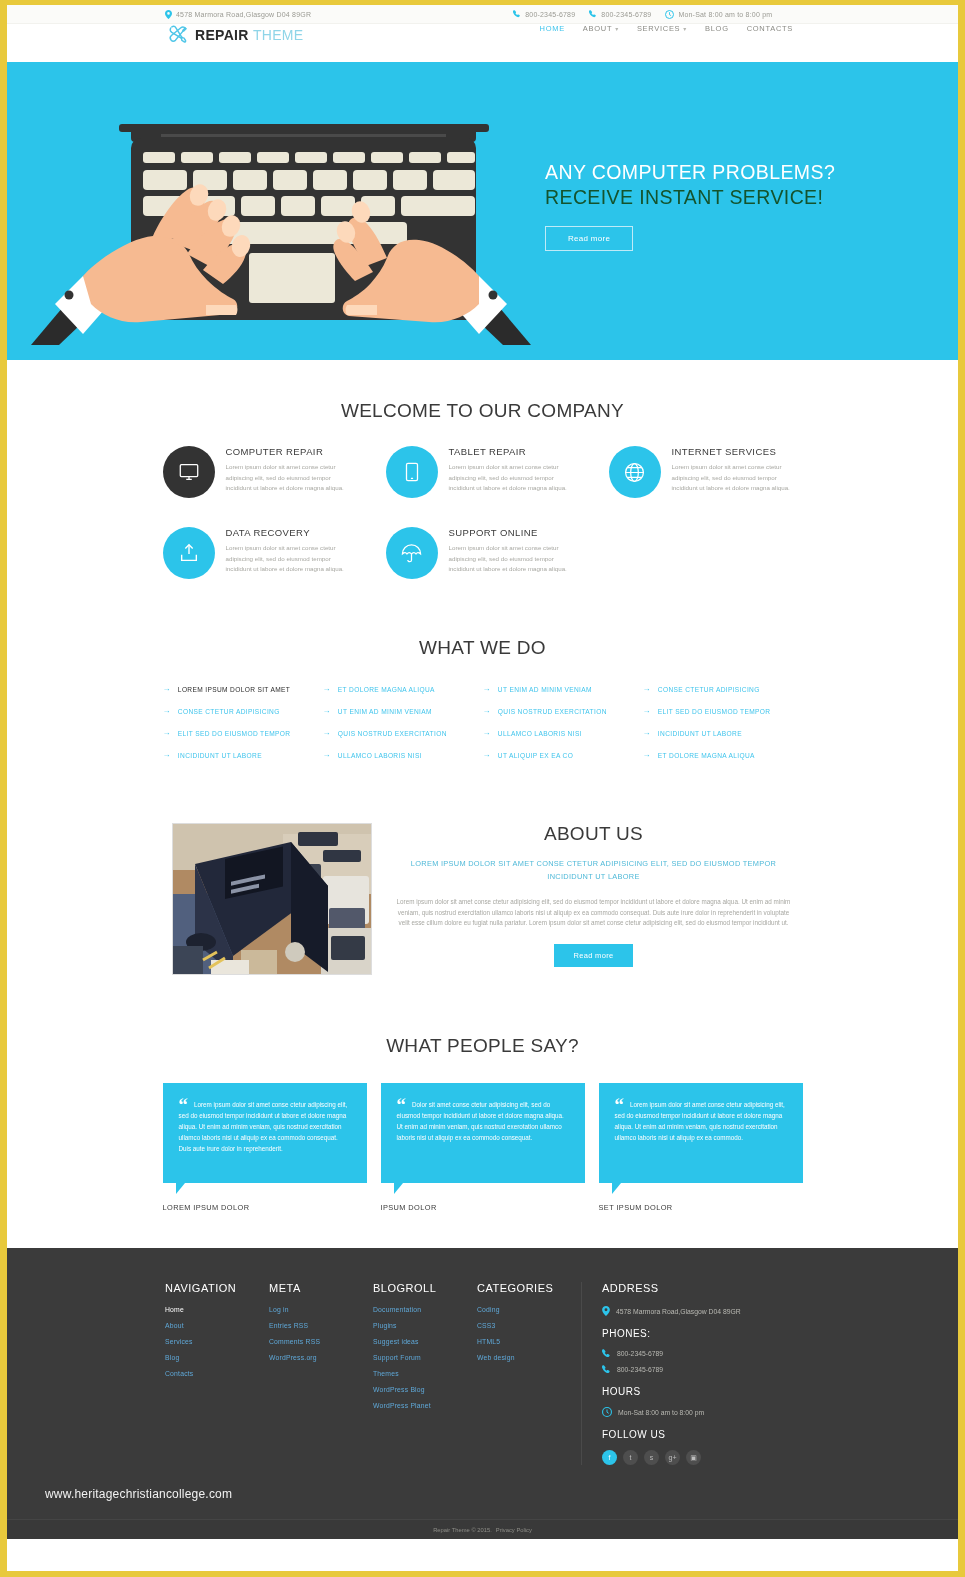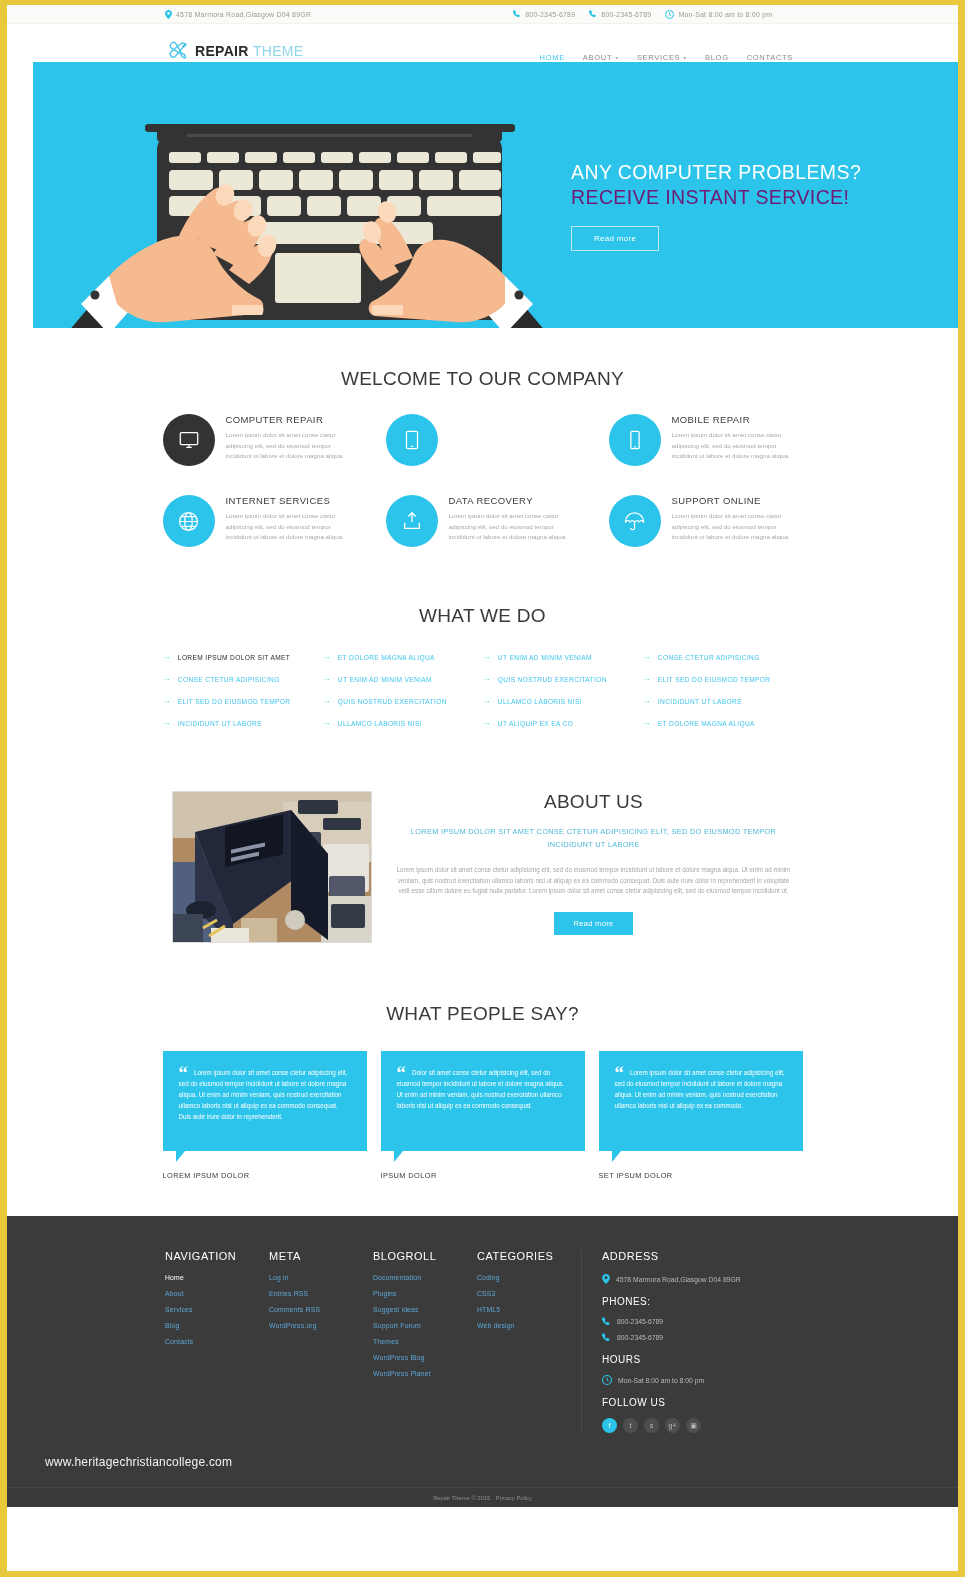--- a/index.html
+++ b/index.html
@@ -24,44 +24,44 @@
     display: flex; align-items: center;
     font-size: 7px; color: #9a9a93; letter-spacing: .2px;
     border-bottom: 1px solid #f2f2ee;
   }
   .tb-left { margin-left: 158px; display: flex; align-items: center; gap: 4px; }
   .tb-right { margin-left: 202px; display: flex; align-items: center; gap: 14px; }
   .tb-item { display: flex; align-items: center; gap: 4px; }
   .ic { display: inline-block; line-height: 0; }
   
   .header {
-    height: 38px; background: #fff; display: flex; align-items: flex-end;
+    height: 38px; background: #fff; display: flex; align-items: flex-start;
   }
   .logo { margin-left: 160px; display: flex; align-items: center; gap: 6px; }
   .logo-text { font-size: 14px; font-weight: bold; letter-spacing: .3px; }
   .logo-repair { color: #2b2b2b; }
   .logo-theme { color: #8fd5e8; font-weight: normal; }
   .nav { margin-left: auto; margin-right: 165px; display: flex; align-items: center; gap: 18px; }
   .nav-item {
     font-size: 7.5px; color: #8b8b85; letter-spacing: .7px;
     display: flex; align-items: center; gap: 3px; cursor: pointer;
   }
   .nav-item.active { color: #3fc4ec; }
   .caret { font-size: 6px; color: #b6b6b0; }
   
   .hero {
-    position: relative; height: 266px; background: #2cc4ea; overflow: hidden; margin-left: 26px;
+    position: relative; height: 298px; background: #2cc4ea; overflow: hidden;
   }
   .kb-wrap { position: absolute; left: 14px; top: 28px; width: 520px; height: 255px; }
   .hero-copy { position: absolute; left: 538px; top: 98px; }
   .hero-t1, .hero-t2 {
     color: #fff; font-size: 19.5px; font-weight: 300; letter-spacing: .4px;
     line-height: 25px; font-family: "Liberation Sans", sans-serif;
   }
-  .hero-t2 { color: #701a75; }
+  .hero-t2 { color: #14532d; }
   .btn-outline {
     margin-top: 16px; display: inline-block;
     border: 1px solid #bfeaf7; color: #fff; background: transparent;
     font-size: 8px; padding: 7px 22px; letter-spacing: .3px; cursor: pointer;
   }
   
   .section-title {
     text-align: center; font-size: 19px; color: #3a3a3a; font-weight: normal;
     letter-spacing: .3px;
   }
@@ -335,34 +335,26 @@
           </div>
       </div>
 
       <div class="srv">
         <div class="srv-circle">
           <svg width="22" height="22" viewBox="0 0 24 24" fill="none" stroke="#fff" stroke-width="1.4">
               <rect x="6" y="2.5" width="12" height="19" rx="1.6"></rect>
               <path d="M10.8 19h2.4"></path>
             </svg>
         </div>
-      </div>
-
-      <div class="srv">
-        <div class="srv-circle">
-          <svg width="22" height="22" viewBox="0 0 24 24" fill="none" stroke="#fff" stroke-width="1.4">
-              <rect x="7.5" y="2.5" width="9" height="19" rx="1.4"></rect>
-              <path d="M11 19.4h2"></path>
-            </svg>
-        </div>
         <div>
-            <div class="srv-h">MOBILE REPAIR</div>
+            <div class="srv-h">TABLET REPAIR</div>
           <div class="srv-p">Lorem ipsum dolor sit amet conse ctetur adipiscing elit, sed do eiusmod tempor incididunt ut labore et dolore magna aliqua.</div>
           </div>
       </div>
+
 
       <div class="srv">
         <div class="srv-circle">
           <svg width="23" height="23" viewBox="0 0 24 24" fill="none" stroke="#fff" stroke-width="1.3">
               <circle cx="12" cy="12" r="9.3"></circle>
               <ellipse cx="12" cy="12" rx="4" ry="9.3"></ellipse>
               <path d="M2.7 12h18.6M4 7h16M4 17h16"></path>
             </svg>
         </div>
         <div>

